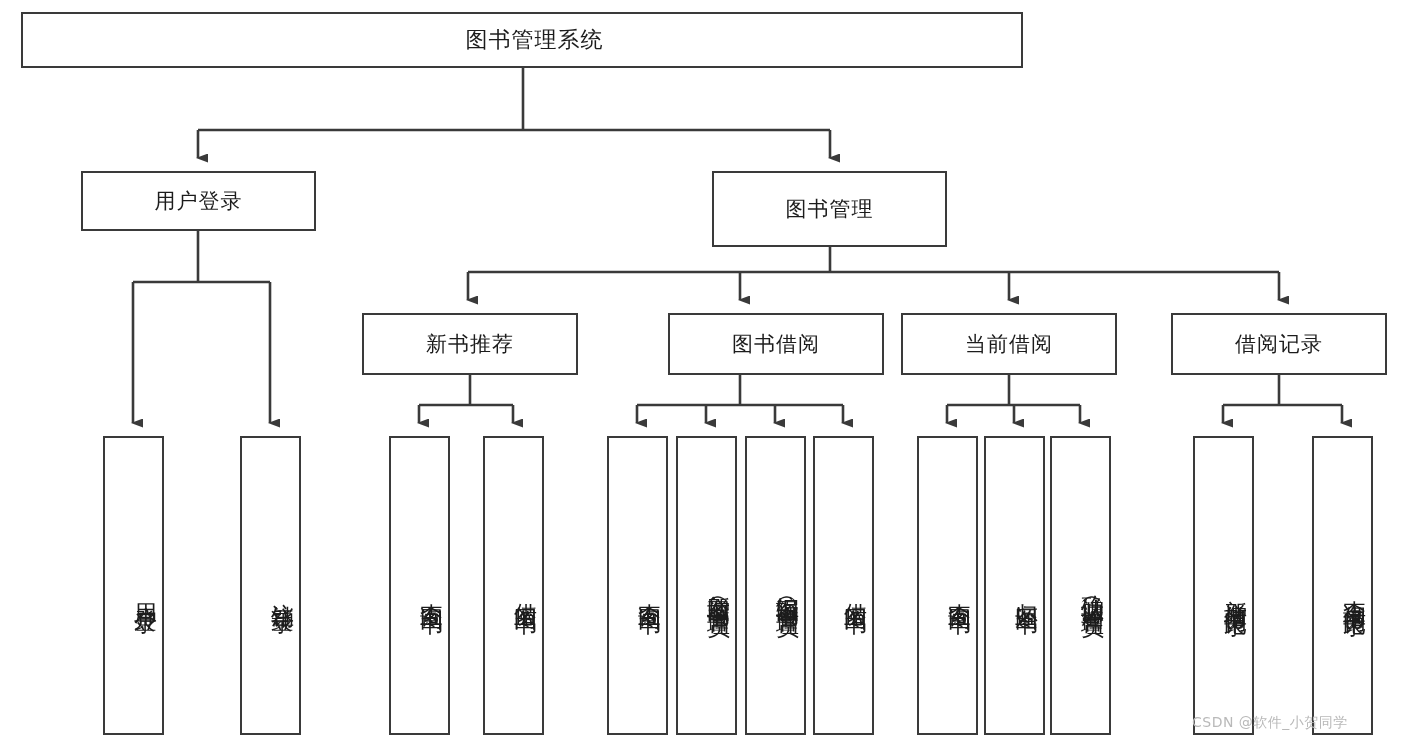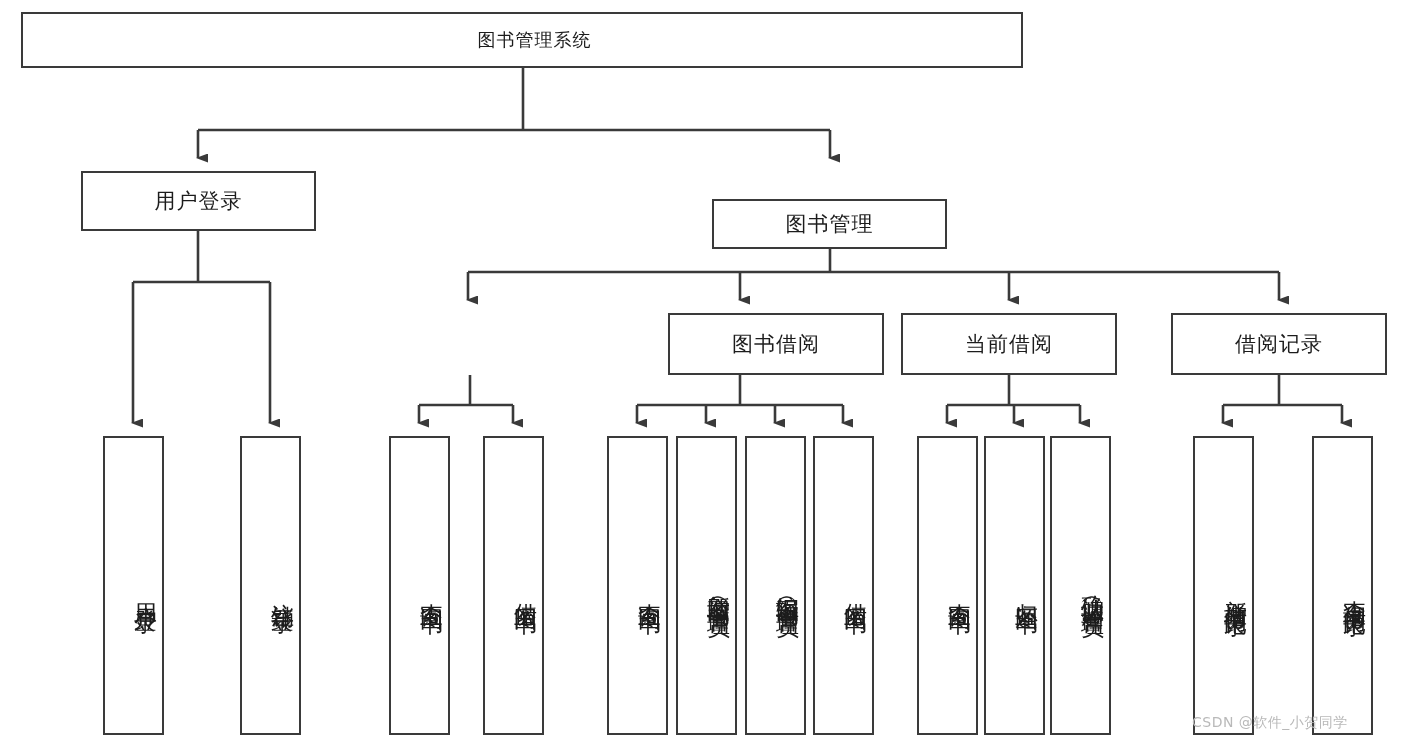--- a/index.html
+++ b/index.html
@@ -5,21 +5,21 @@
   html,body{margin:0;padding:0;background:#ffffff;}
   body{width:1405px;height:747px;font-family:"DejaVu Sans","Liberation Sans",sans-serif;}
   #stage{position:relative;width:1405px;height:747px;overflow:hidden;background:#fff;}
   #wires{position:absolute;left:0;top:0;width:1405px;height:747px;}
   .node{position:absolute;box-sizing:border-box;background:#ffffff;
         border:2px solid #3a3a3a;display:flex;align-items:center;justify-content:center;
         color:#1c1c1c;}
   .node.h{font-size:21px;letter-spacing:1px;}
   .node.v{writing-mode:vertical-rl;text-orientation:upright;font-size:23px;
           letter-spacing:3px;padding-top:10px;align-items:flex-start;justify-content:center;}
-  .node.root{font-size:18px;padding-left:25px;}
+  .node.root{font-size:22px;padding-left:25px;}
   #watermark{position:absolute;left:1192px;top:714px;font-size:14px;color:#b9b9b9;
              white-space:nowrap;letter-spacing:0.5px;}
 </style>
 </head>
 <body>
 
 <div id="stage">
 
   <svg id="wires" viewBox="0 0 1405 747" xmlns="http://www.w3.org/2000/svg">
     <defs>
@@ -70,22 +70,23 @@
       <path d="M1279,375 L1279,405"></path>
       <path d="M1223,405 L1342,405"></path>
       <path d="M1223,405 L1223,423" marker-end="url(#ah)"></path>
       <path d="M1342,405 L1342,423" marker-end="url(#ah)"></path>
     </g>
   </svg>
 
   <div class="node h root" style="left:21px;top:12px;width:1002px;height:56px;">图书管理系统</div>
 
   <div class="node h" style="left:81px;top:171px;width:235px;height:60px;">用户登录</div>
-  <div class="node h" style="left:712px;top:171px;width:235px;height:50px;margin-top:28px;">图书管理</div>
+  <div class="node h" style="left:712px;top:171px;width:235px;height:76px;">图书管理</div>
 
+  <div class="node h" style="left:362px;top:313px;width:216px;height:62px;">新书推荐</div>
   <div class="node h" style="left:632px;top:313px;width:216px;height:62px;margin-left:36px;">图书借阅</div>
   <div class="node h" style="left:901px;top:313px;width:216px;height:62px;">当前借阅</div>
   <div class="node h" style="left:1171px;top:313px;width:216px;height:62px;">借阅记录</div>
 
   <div class="node v" style="left:103px;top:436px;width:61px;height:299px;">用户登录</div>
   <div class="node v" style="left:240px;top:436px;width:61px;height:299px;">注销登录</div>
 
   <div class="node v" style="left:389px;top:436px;width:61px;height:299px;">查询图书</div>
   <div class="node v" style="left:483px;top:436px;width:61px;height:299px;">借阅图书</div>
 

